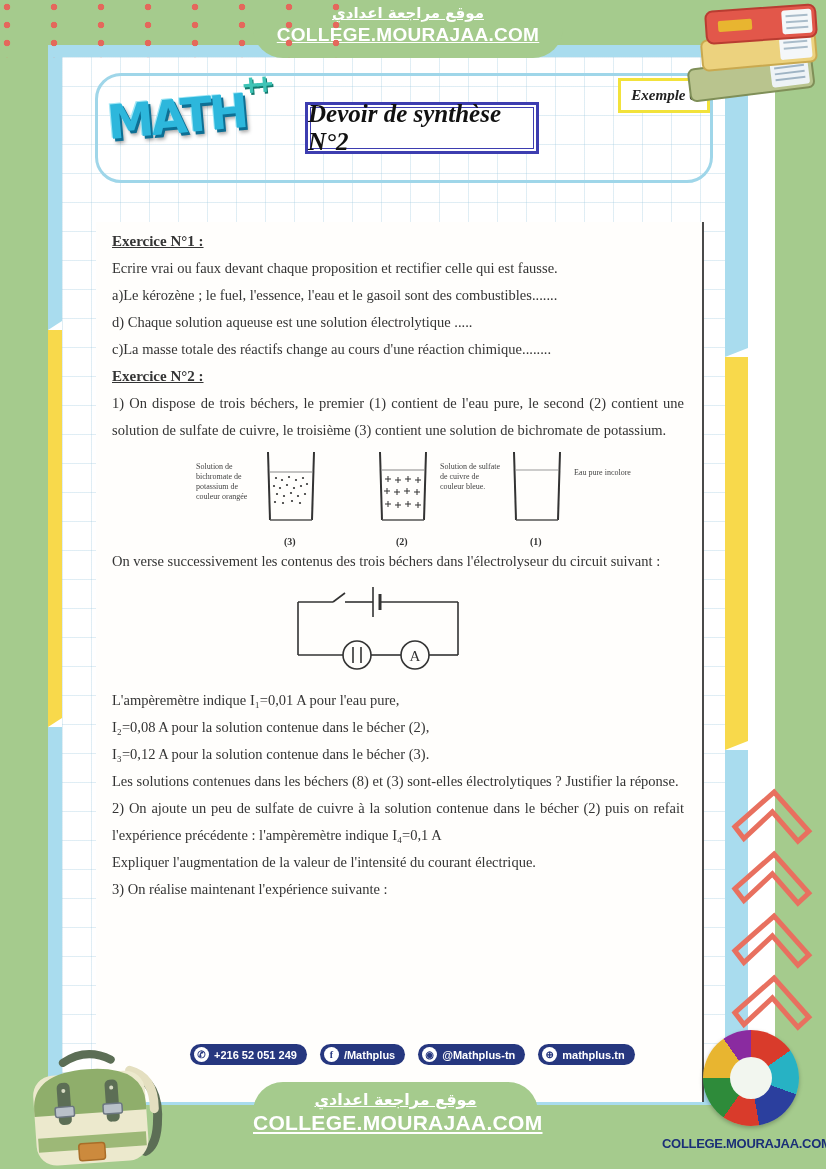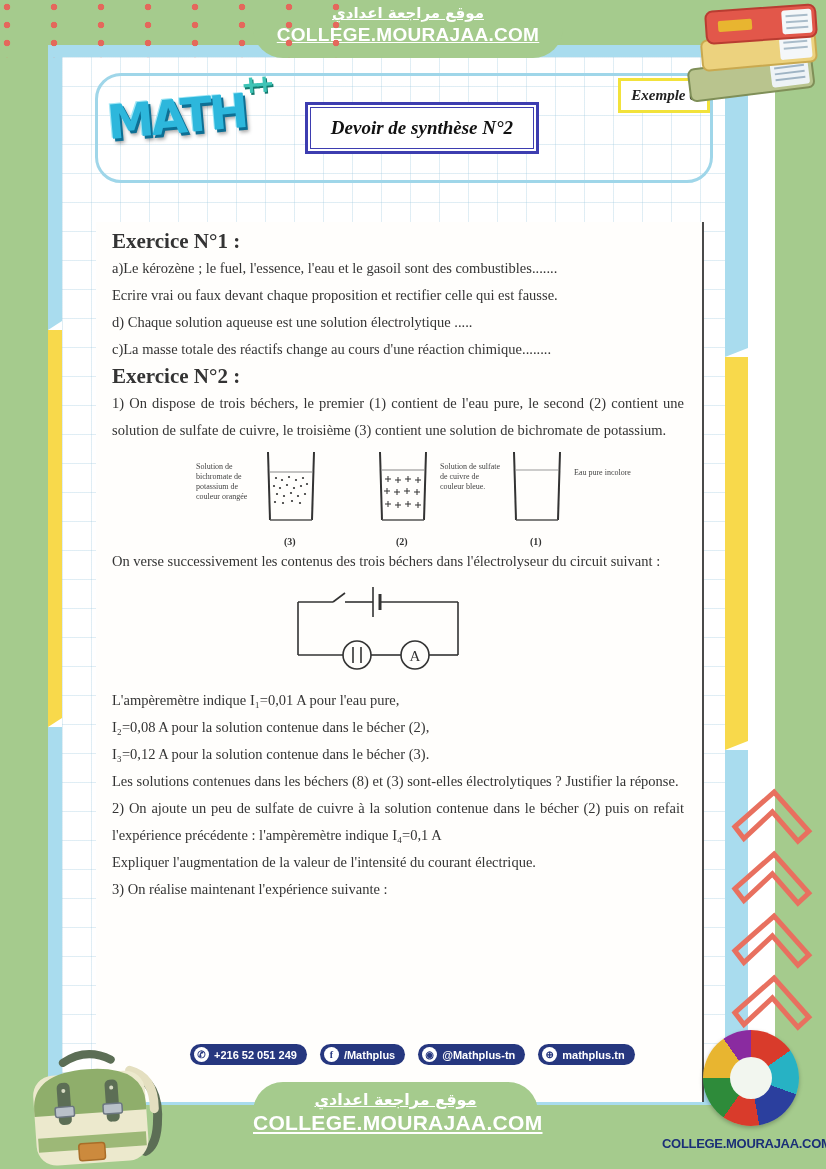--- a/index.html
+++ b/index.html
@@ -37,32 +37,32 @@
                         linear-gradient(90deg,rgba(165,205,225,.35) 1px,transparent 1px);
        background-size:29px 29px;}
   .hdr-box{position:absolute;left:33px;top:16px;width:612px;height:104px;border:3px solid #9fd6e9;border-radius:26px;z-index:3;}
   .math-logo{position:absolute;left:45px;top:32px;z-index:4;transform:rotate(-5deg);}
   .math-logo .word{font-family:"DejaVu Sans",sans-serif;font-weight:bold;font-size:47px;color:#2db7dc;
        letter-spacing:-3px;text-shadow:2px 3px 0 #0d6f94,-1px -1px 0 #9fe6f5,3px 5px 4px rgba(0,0,0,.35);}
   .math-logo .plus{position:absolute;right:-26px;top:-14px;font-weight:bold;font-size:30px;color:#3fc4b6;
        text-shadow:1px 2px 0 #127a6e;letter-spacing:-4px;}
   .title-box{position:absolute;left:243px;top:45px;width:228px;height:46px;border:3px solid #3d3db0;box-shadow:inset 0 0 0 2px #ffffff,inset 0 0 0 3px #3d3db0;
        display:flex;align-items:center;justify-content:center;background:#fff;z-index:4;}
-  .title-box span{font-family:"Liberation Serif",serif;font-weight:bold;font-style:italic;font-size:19px;color:#111;}
+  .title-box span{font-family:"Liberation Serif",serif;font-weight:bold;font-style:italic;font-size:25px;color:#111;}
   .exemple-box{position:absolute;left:556px;top:21px;width:86px;height:29px;border:3px solid #f2e23b;background:#fff;
        display:flex;align-items:center;justify-content:center;z-index:4;}
   .exemple-box span{font-family:"Liberation Serif",serif;font-weight:bold;font-style:italic;font-size:15px;color:#222;}
 
   
   .scan{position:absolute;left:34px;top:165px;width:608px;height:880px;background:#fffefc;z-index:3;
         border-right:2px solid #4a4a4a;box-sizing:border-box;padding:6px 18px 0 16px;
         font-family:"Liberation Serif",serif;color:#343434;font-size:14.5px;line-height:27px;}
   .scan p{margin:0;}
   .scan .just{text-align:justify;}
-  .scan .ex-head{font-weight:bold;font-size:21px;}
+  .scan .ex-head{font-weight:bold;font-size:15px;text-decoration:underline;}
 
   
   .beaker-row{position:relative;height:96px;margin:6px 0 2px 0;}
   .side-label{position:absolute;font-size:8px;line-height:10px;color:#444;width:62px;}
   .bk-cap{position:absolute;top:78px;font-size:10px;font-weight:bold;color:#333;}
   .beaker-svg{position:absolute;top:0;}
 
   
   .circuit-wrap{height:104px;margin:2px 0 6px 0;text-align:center;}
 
@@ -123,22 +123,22 @@
       <span>Devoir de synthèse  N°2</span>
     </div>
 
     <div class="exemple-box">
       <span>Exemple 6</span>
     </div>
 
     <div class="scan">
 
       <p class="ex-head">Exercice N°1 :</p>
+      <p>Ecrire vrai ou faux devant chaque proposition et rectifier celle qui est fausse.</p>
       <p>a)Le kérozène ; le fuel, l'essence, l'eau et le gasoil sont des combustibles.......</p>
-      <p>Ecrire vrai ou faux devant chaque proposition et rectifier celle qui est fausse.</p>
       <p>d) Chaque solution aqueuse est une solution électrolytique .....</p>
       <p>c)La masse totale des réactifs change au cours d'une réaction chimique........</p>
 
       <p class="ex-head">Exercice N°2 :</p>
       <p class="just">1) On dispose de trois béchers, le premier (1) contient de l'eau pure, le second (2) contient une solution de sulfate de cuivre, le troisième (3) contient une solution de bichromate de potassium.</p>
 
       <div class="beaker-row">
         <div class="side-label" style="left:84px;top:12px;">Solution de bichromate de potassium de couleur orangée</div>
 
         <svg class="beaker-svg" style="left:150px" width="58" height="76">

